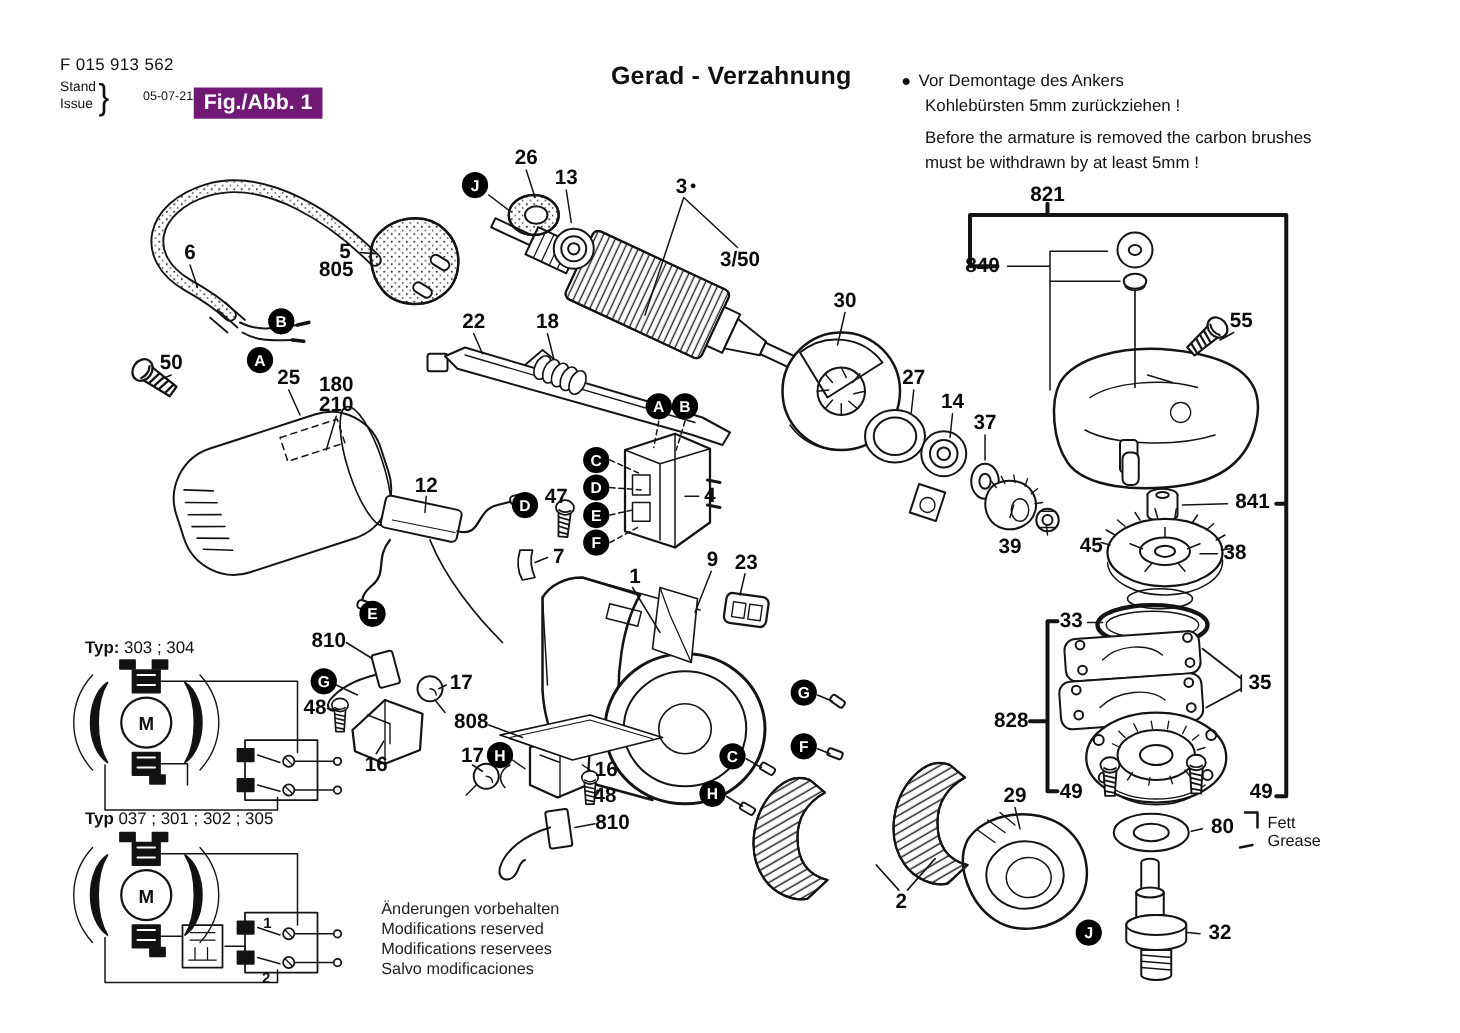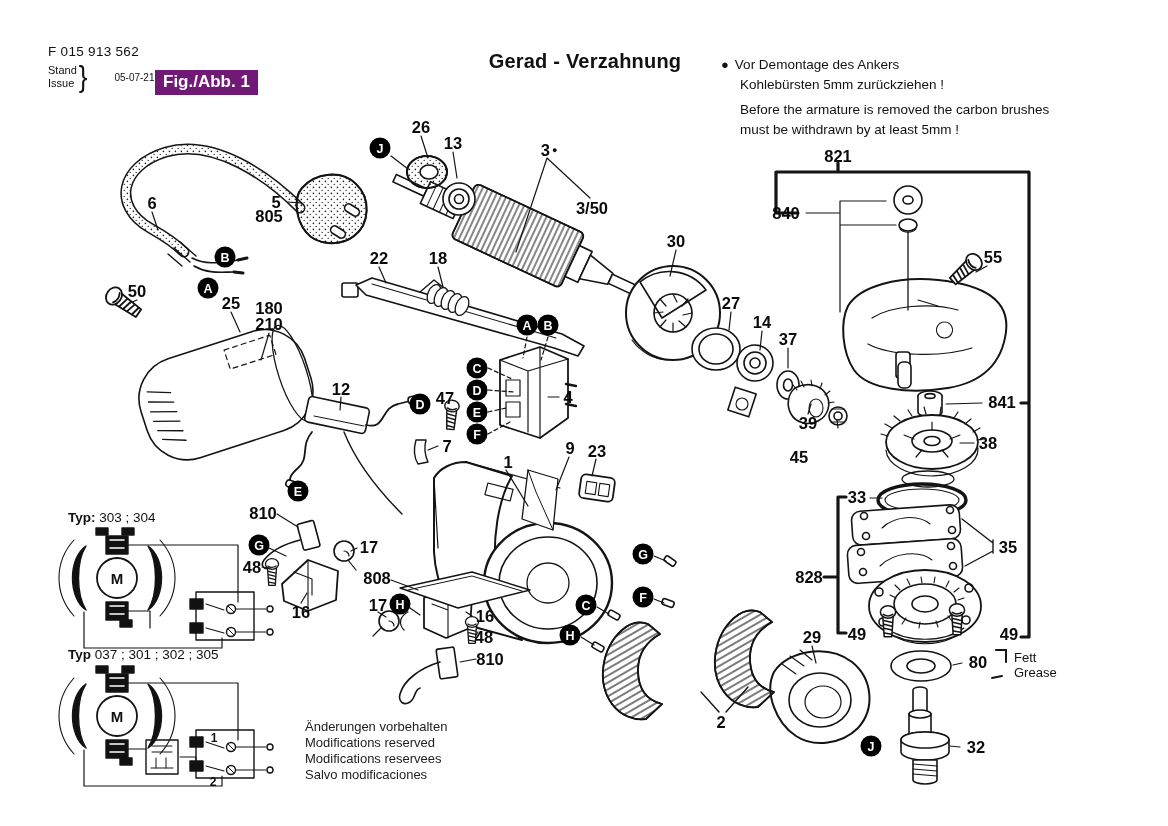--- a/index.html
+++ b/index.html
@@ -468,22 +468,22 @@
       <span class="plabel" style="left: 137px; top: 291px;">50</span>
       <span class="plabel" style="left: 231px; top: 303px;">25</span>
       <span class="plabel" style="left: 269px; top: 308px;">180</span>
       <span class="plabel" style="left: 269px; top: 324px;">210</span>
       <span class="plabel" style="left: 379px; top: 258px;">22</span>
       <span class="plabel" style="left: 438px; top: 258px;">18</span>
       <span class="plabel" style="left: 676px; top: 241px;">30</span>
       <span class="plabel" style="left: 731px; top: 303px;">27</span>
       <span class="plabel" style="left: 762px; top: 322px;">14</span>
       <span class="plabel" style="left: 788px; top: 339px;">37</span>
-      <span class="plabel" style="left: 808px; top: 423px;">39</span>
-      <span class="plabel" style="left: 799px; top: 437px; margin-top: 20px;">45</span>
+      <span class="plabel" style="left: 808px; top: 438px;">39</span>
+      <span class="plabel" style="left: 873px; top: 437px;">45</span>
       <span class="plabel" style="left: 1002px; top: 402px;">841</span>
       <span class="plabel" style="left: 988px; top: 443px;">38</span>
       <span class="plabel" style="left: 857px; top: 497px;">33</span>
       <span class="plabel" style="left: 1008px; top: 547px;">35</span>
       <span class="plabel" style="left: 809px; top: 577px;">828</span>
       <span class="plabel" style="left: 857px; top: 634px;">49</span>
       <span class="plabel" style="left: 1009px; top: 634px;">49</span>
       <span class="plabel" style="left: 978px; top: 662px;">80</span>
       <span class="plabel" style="left: 976px; top: 747px;">32</span>
       <span class="plabel" style="left: 812px; top: 637px;">29</span>

